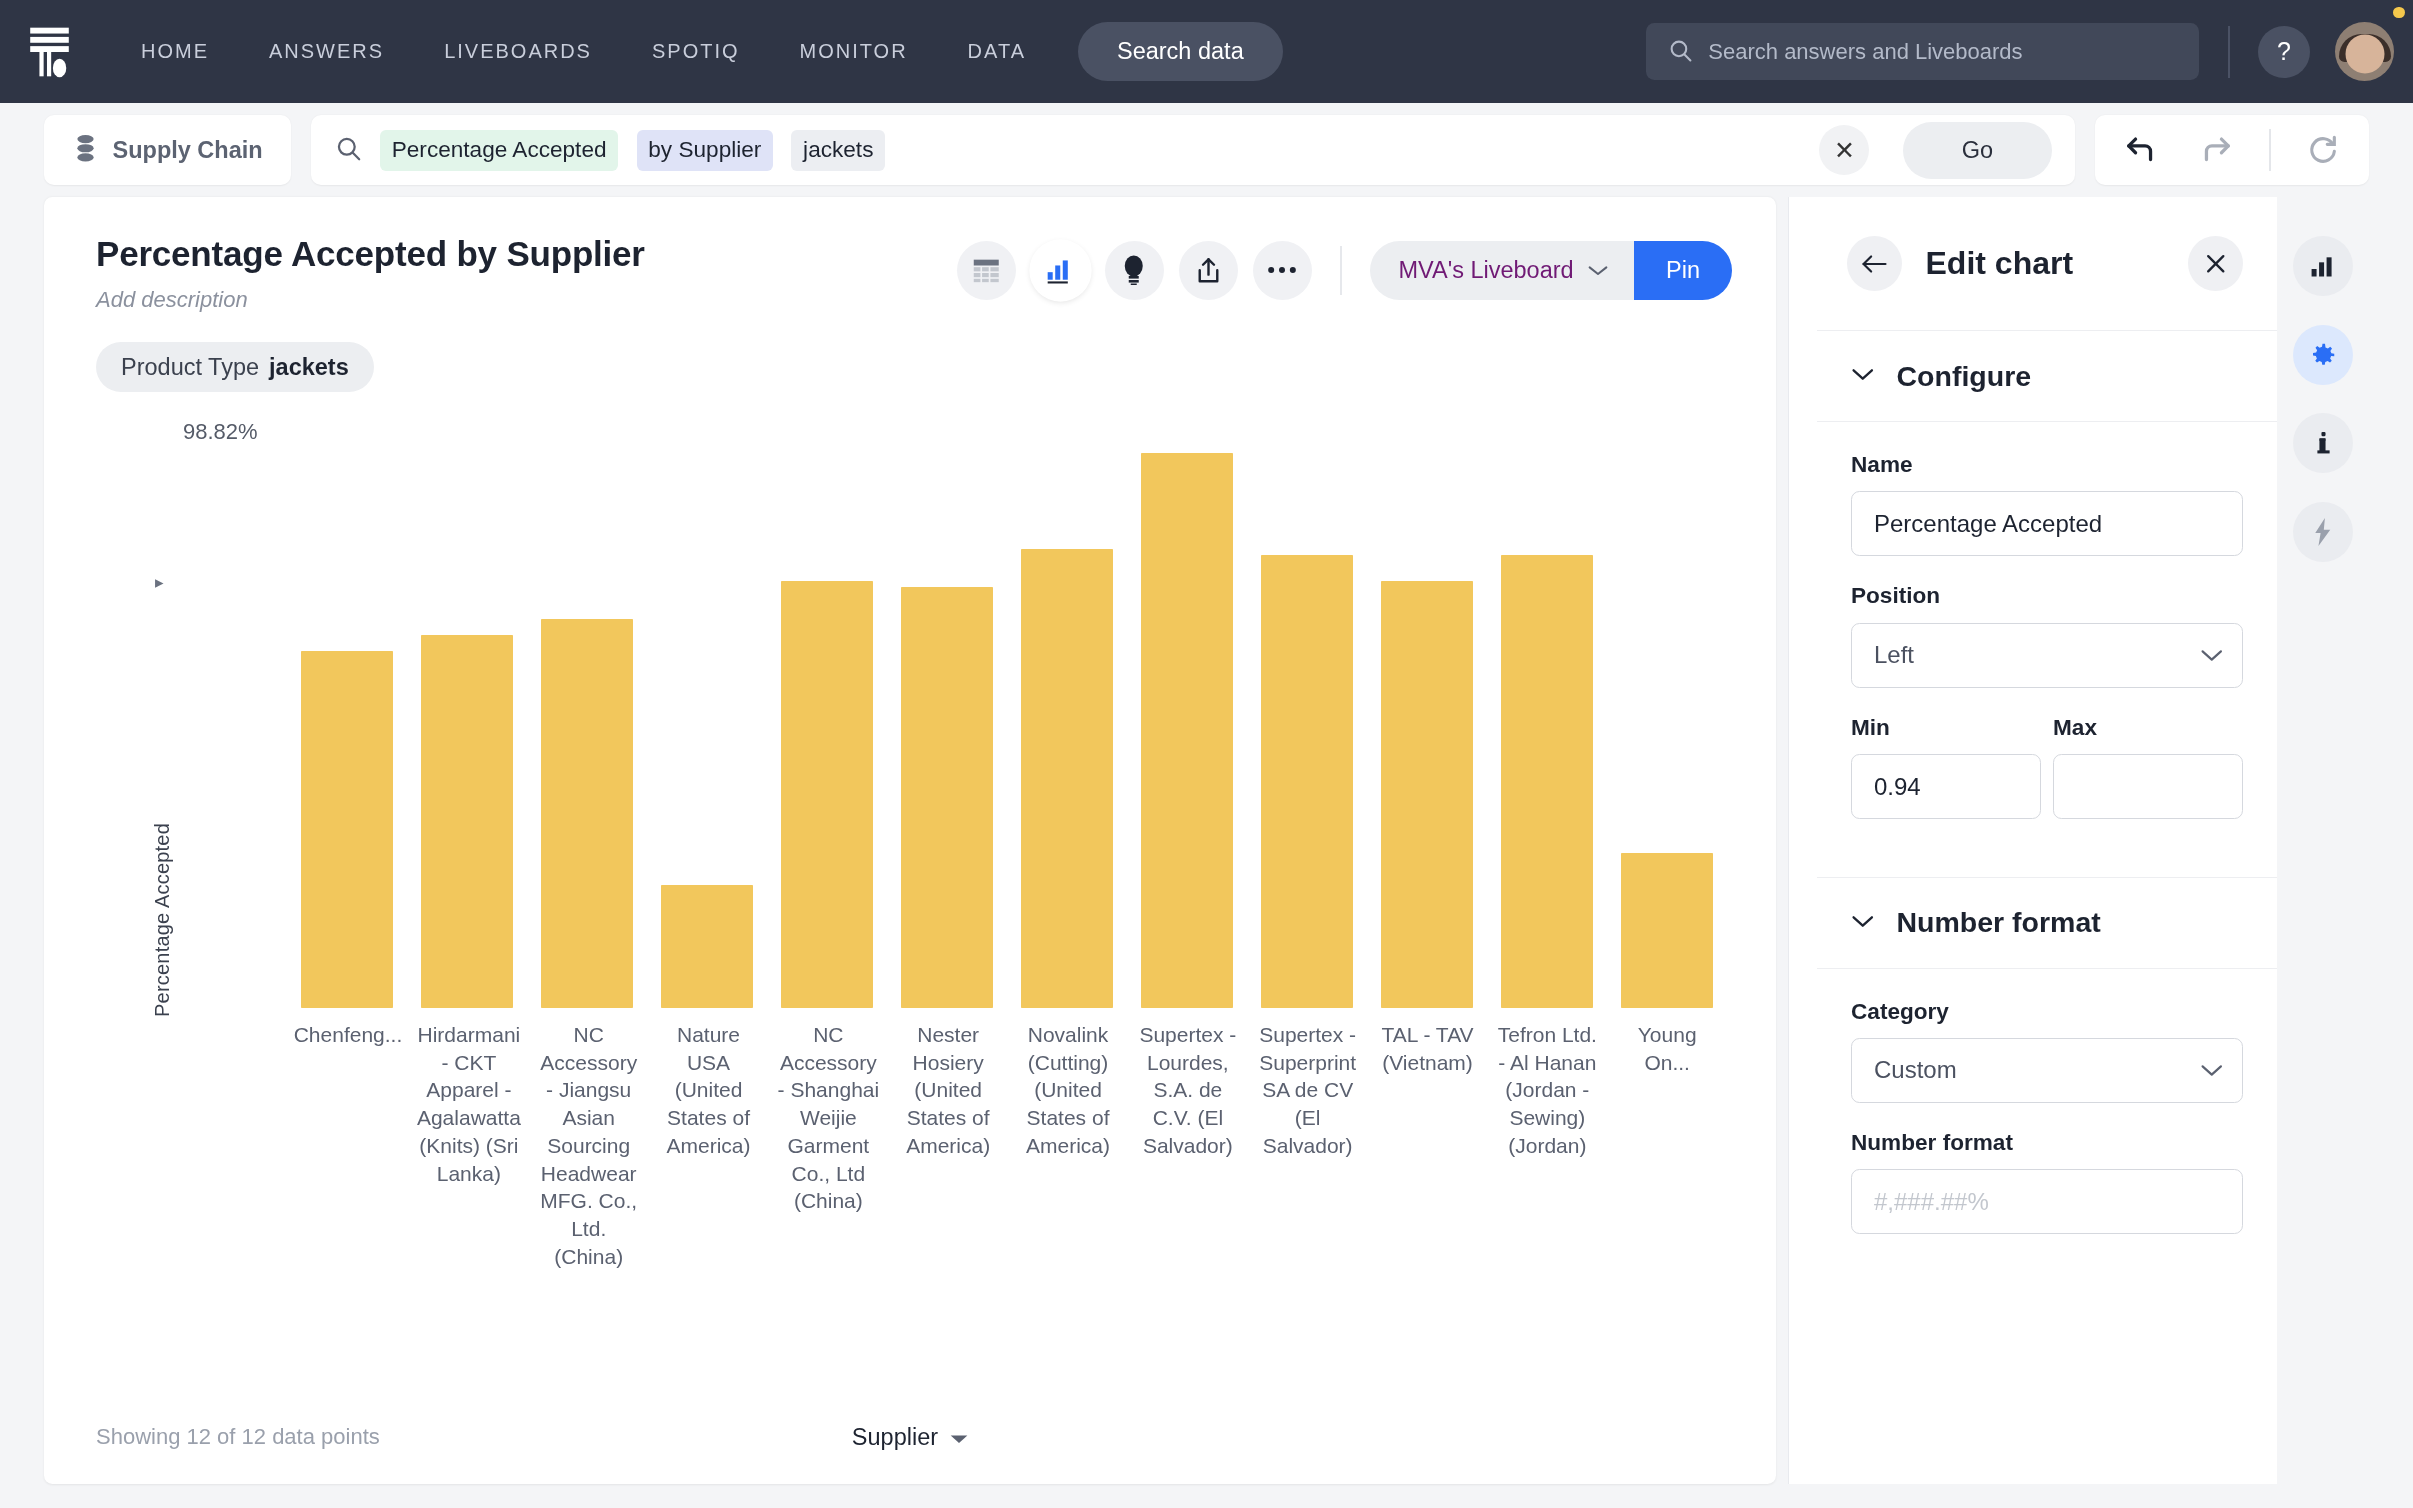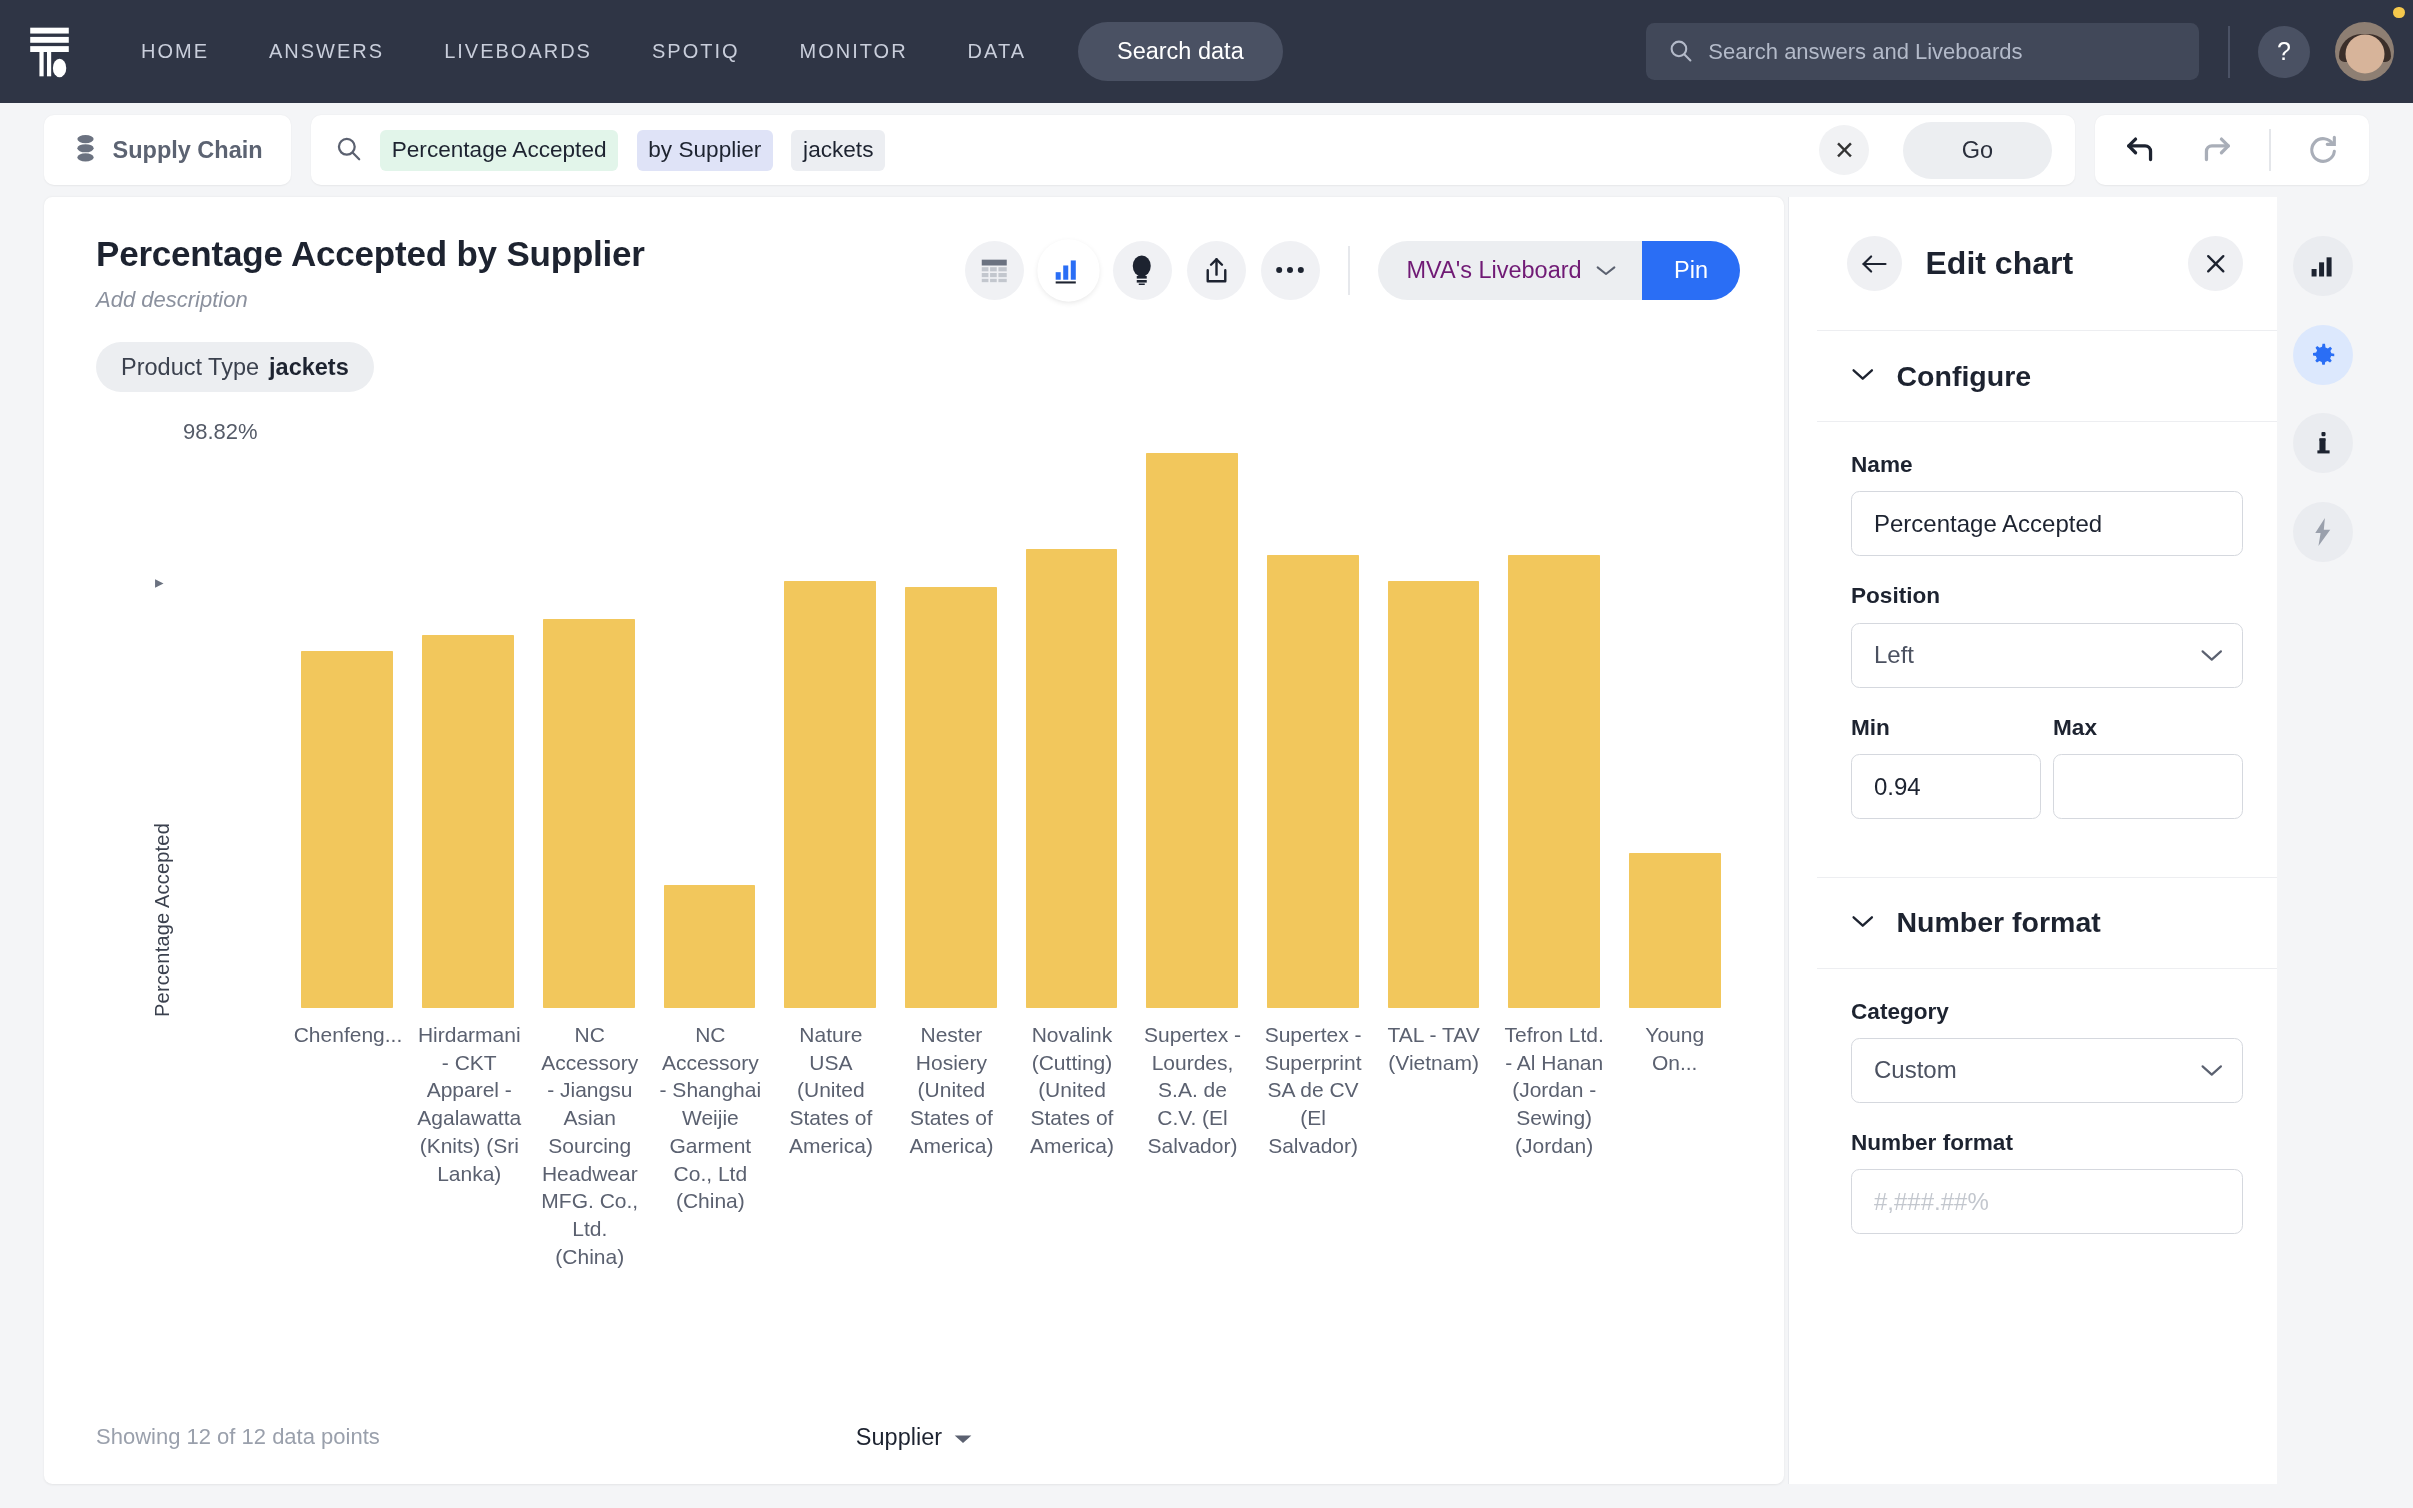--- a/index.html
+++ b/index.html
@@ -148,21 +148,21 @@
     position:absolute; left:0; right:0; bottom:34px; display:flex; align-items:center; padding:0 52px;
   }
   .foot-count { font-size:22px; color:#9aa0ac; }
   .foot-legend {
     position:absolute; left:50%; transform:translateX(-50%); display:flex; align-items:center;
     gap:11.7px; font-size:23.5px; color:#1d2330; cursor:pointer;
   }
 
   
   .panel {
-    width:489px; background:#fff; margin-left:4px; border-left:1.7px solid #e8eaee;
+    width:489px; background:#fff; margin-left:12px; border-left:1.7px solid #e8eaee;
     display:flex; flex-direction:column;padding-left:28px;
   }
   .panel-head { display:flex; align-items:center; gap:23.5px; padding:39px 34px 39px 30px; }
   .circ-btn {
     width:55px; height:55px; border-radius:50%; background:#eff0f3;
     display:flex; align-items:center; justify-content:center; cursor:pointer; flex:0 0 auto;
   }
   .panel-title { font-size:32px; font-weight:700; color:#1d2330; }
   .panel-head .circ-btn.close { margin-left:auto; }
   .sect-head {
@@ -411,22 +411,22 @@
             <div class="bar" title="Tefron Ltd. - Al Hanan (Jordan - Sewing) (Jordan): 0.9768" style="height: 453px; background: rgb(242, 199, 92);"></div>
           </div>
           <div class="bar-col">
             <div class="bar" title="Young On...: 0.9506" style="height: 155px; background: rgb(242, 199, 92);"></div>
           </div>
         </div>
       <div class="xlabels" id="xlabels">
           <div class="xlab">Chenfeng...</div>
           <div class="xlab">Hirdarmani - CKT Apparel - Agalawatta (Knits) (Sri Lanka)</div>
           <div class="xlab">NC Accessory - Jiangsu Asian Sourcing Headwear MFG. Co., Ltd. (China)</div>
+          <div class="xlab">Nature USA (United States of America)</div>
           <div class="xlab">NC Accessory - Shanghai Weijie Garment Co., Ltd (China)</div>
-          <div class="xlab">Nature USA (United States of America)</div>
           <div class="xlab">Nester Hosiery (United States of America)</div>
           <div class="xlab">Novalink (Cutting) (United States of America)</div>
           <div class="xlab">Supertex - Lourdes, S.A. de C.V. (El Salvador)</div>
           <div class="xlab">Supertex - Superprint SA de CV (El Salvador)</div>
           <div class="xlab">TAL - TAV (Vietnam)</div>
           <div class="xlab">Tefron Ltd. - Al Hanan (Jordan - Sewing) (Jordan)</div>
           <div class="xlab">Young On...</div>
         </div>
     </div>
 

